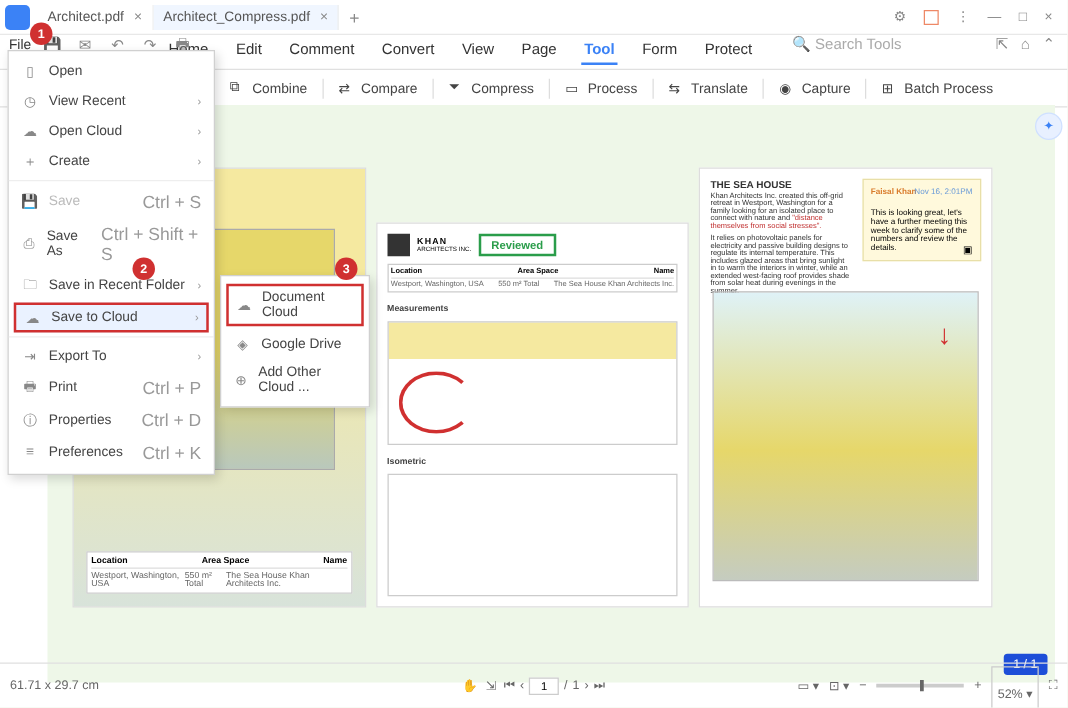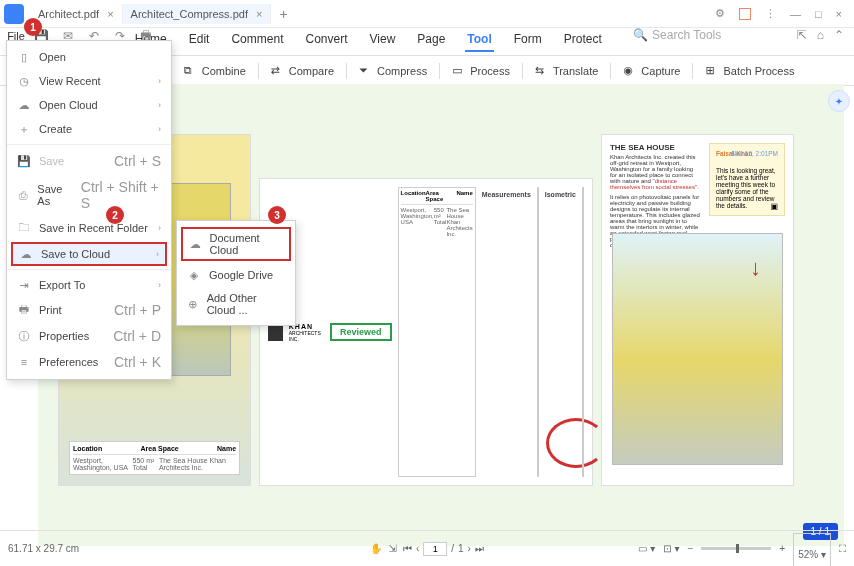--- a/index.html
+++ b/index.html
@@ -36,21 +36,21 @@
     
     .spread { position: absolute; top: 50px; left: 20px; right: 50px; bottom: 60px; display: flex; gap: 8px; }
     .page { flex: 1; background: #fff; border: 1px solid #ddd; position: relative; }
     .page-left { background: linear-gradient(180deg, #f5e9a0 0%, #f5e9a0 25%, #d8e3da 100%); }
     .sea-house-title { position: absolute; top: 18px; left: 12px; color: #4aa0c8; font-weight: 700; font-size: 14px; letter-spacing: 3px; }
     .house-illus { position: absolute; top: 48px; left: 10%; width: 80%; height: 55%; background: linear-gradient(180deg, #e6d76a 0%, #e6d76a 50%, #b9c8bc 100%); border: 1px solid #aaa; }
     .table-box { position: absolute; bottom: 10px; left: 10px; right: 10px; background: #fff; border: 1px solid #ccc; font-size: 7px; padding: 3px; }
     .table-hdr { display: flex; justify-content: space-between; font-weight: 700; border-bottom: 1px solid #ddd; padding-bottom: 2px; }
     .table-row { display: flex; justify-content: space-between; color: #666; padding-top: 2px; }
     
-    .page-mid { display: flex; flex-direction: row; padding: 8px; gap: 6px; margin-top: 44px; }
+    .page-mid { display: flex; flex-direction: column; padding: 8px; gap: 6px; margin-top: 44px; }
     .khan-hdr { display: flex; align-items: center; gap: 6px; }
     .khan-logo { width: 18px; height: 18px; background: #333; }
     .khan-text { font-size: 7px; font-weight: 700; letter-spacing: 1px; }
     .reviewed { border: 2px solid #2a9d4a; color: #2a9d4a; font-weight: 700; font-size: 9px; padding: 2px 8px; }
     .mid-table { border: 1px solid #ccc; font-size: 6px; padding: 2px; }
     .block-label { font-size: 7px; font-weight: 600; color: #444; margin-top: 4px; }
     .diagram-box { border: 1px solid #ccc; flex: 1; position: relative; background: #fff; }
     .scribble { position: absolute; left: 8px; bottom: 8px; width: 60px; height: 50px; border: 3px solid #d03030; border-radius: 50%; border-right-color: transparent; }
     
     .page-right .top-hdr { display: flex; justify-content: space-between; align-items: flex-start; padding: 8px; gap: 8px; }

